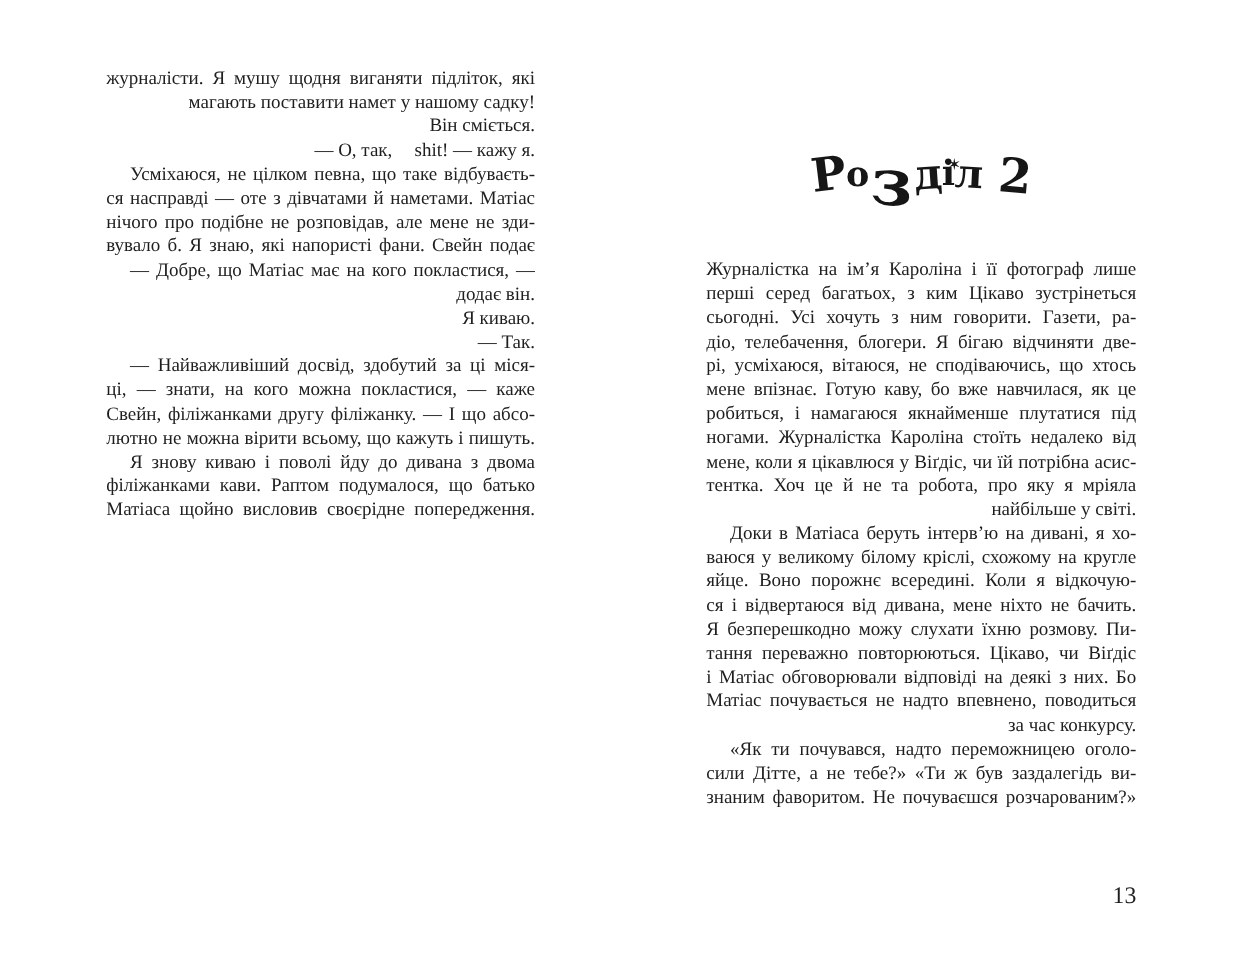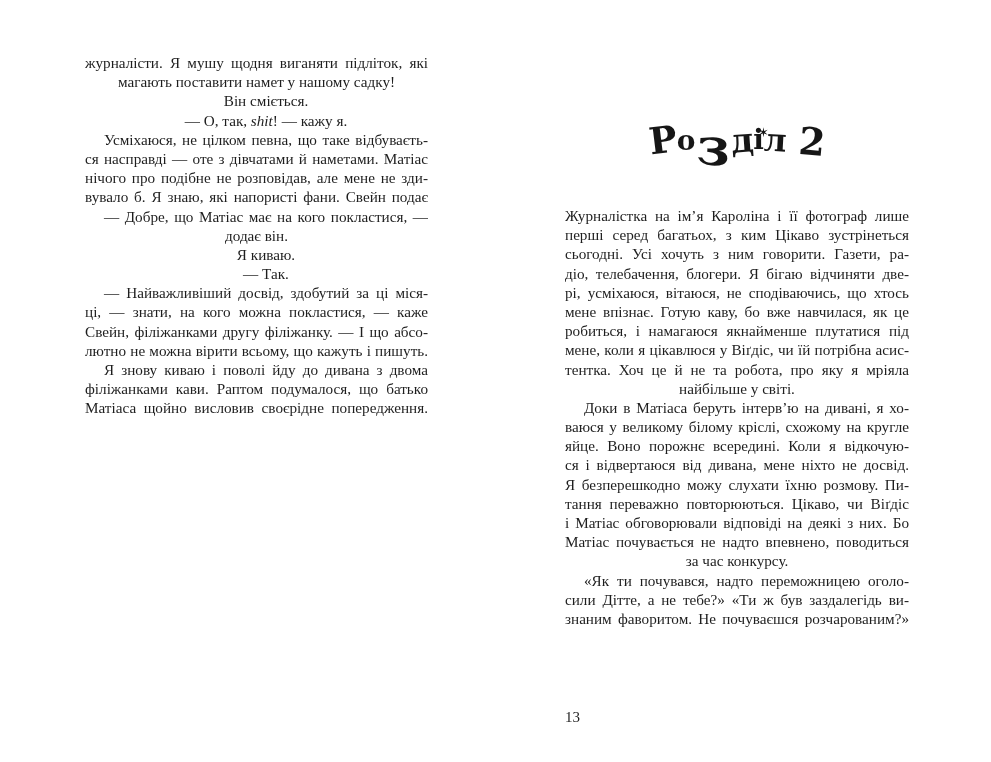--- a/index.html
+++ b/index.html
@@ -7,26 +7,26 @@
     width:991px;height:762px;position:relative;overflow:hidden;
     background:#ffffff;
     font-family:"Liberation Serif","DejaVu Serif",serif;
   }
   .text-col{position:absolute;color:#1e1e1e;}
   .text-col .line{
     font-size:15.2px;
     line-height:19.2px;
     height:19.2px;
     overflow:hidden;
-    text-align:center;
+    text-align:right;
     white-space:normal;
   }
   .text-col .line.j{text-align:justify;text-align-last:justify;}
   .text-col .line.ind{text-indent:19px;}
-  .text-col .line .it{font-style:italic;}
+  .text-col .line .it{margin-left:14px;}
   #left-lines{left:85px;top:53px;width:343px;}
   #right-lines{left:565px;top:206px;width:344px;}
   .heading{
     position:absolute;left:565px;top:112px;width:344px;height:72px;
     text-align:center;line-height:46px;color:#161616;
   }
   .hc{display:inline-block;font-family:"DejaVu Serif",serif;font-weight:bold;color:#161616;}
   .hc0{font-size:37px;transform:rotate(-7deg);}
   .hc1{font-size:28px;transform:translateY(-3px);}
   .hc2{font-size:52px;transform:translateY(12px) rotate(4deg);margin:0 1px;}
@@ -34,21 +34,21 @@
   .hc4{font-size:28px;transform:translateY(-4px);}
   .hc5{font-size:32px;transform:translateY(-2px) rotate(3deg);}
   .hc6{display:inline-block;width:12px;}
   .hc7{font-size:38px;transform:rotate(5deg) translateY(2px);}
   .hstar{
     position:absolute;left:193px;top:-2px;
     font-family:"DejaVu Sans",sans-serif;font-size:13px;color:#161616;
   }
   .pagenum{
     position:absolute;left:565px;top:707px;width:344px;
-    text-align:left;font-size:15px;line-height:20px;color:#1e1e1e;
+    text-align:right;font-size:19px;line-height:20px;color:#1e1e1e;
   }
 </style>
 </head>
 <body>
 
 <main>
 
   <section>
     <div class="text-col" id="left-lines">
         <div class="line j">журналісти. Я мушу щодня виганяти підліток, які на-</div>
@@ -81,27 +81,28 @@
     </div>
 
     <div class="text-col" id="right-lines">
         <div class="line j">Журналістка на ім’я Кароліна і її фотограф лише</div>
         <div class="line j">перші серед багатьох, з ким Цікаво зустрінеться</div>
         <div class="line j">сьогодні. Усі хочуть з ним говорити. Газети, ра-</div>
         <div class="line j">діо, телебачення, блогери. Я бігаю відчиняти две-</div>
         <div class="line j">рі, усміхаюся, вітаюся, не сподіваючись, що хтось</div>
         <div class="line j">мене впізнає. Готую каву, бо вже навчилася, як це</div>
         <div class="line j">робиться, і намагаюся якнайменше плутатися під</div>
+        <div class="line j">ногами. Журналістка Кароліна стоїть недалеко від</div>
         <div class="line j">мене, коли я цікавлюся у Віґдіс, чи їй потрібна асис-</div>
         <div class="line j">тентка. Хоч це й не та робота, про яку я мріяла</div>
         <div class="line">найбільше у світі.</div>
         <div class="line j ind">Доки в Матіаса беруть інтерв’ю на дивані, я хо-</div>
         <div class="line j">ваюся у великому білому кріслі, схожому на кругле</div>
         <div class="line j">яйце. Воно порожнє всередині. Коли я відкочую-</div>
-        <div class="line j">ся і відвертаюся від дивана, мене ніхто не досвід.</div>
+        <div class="line j">ся і відвертаюся від дивана, мене ніхто не бачить.</div>
         <div class="line j">Я безперешкодно можу слухати їхню розмову. Пи-</div>
         <div class="line j">тання переважно повторюються. Цікаво, чи Віґдіс</div>
         <div class="line j">і Матіас обговорювали відповіді на деякі з них. Бо</div>
         <div class="line j">Матіас почувається не надто впевнено, поводиться</div>
         <div class="line">за час конкурсу.</div>
         <div class="line j ind">«Як ти почувався, надто переможницею оголо-</div>
         <div class="line j">сили Дітте, а не тебе?» «Ти ж був заздалегідь ви-</div>
         <div class="line j">знаним фаворитом. Не почуваєшся розчарованим?»</div>
       </div>
 

